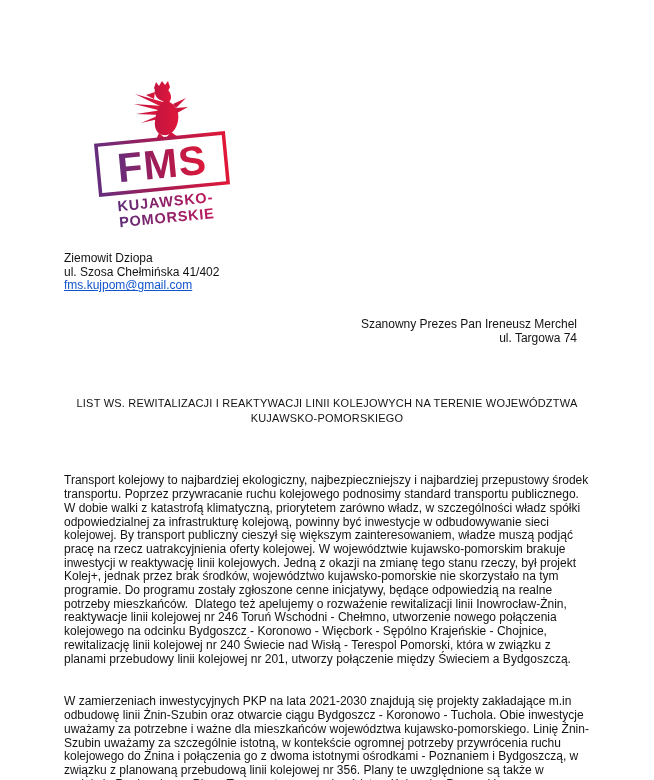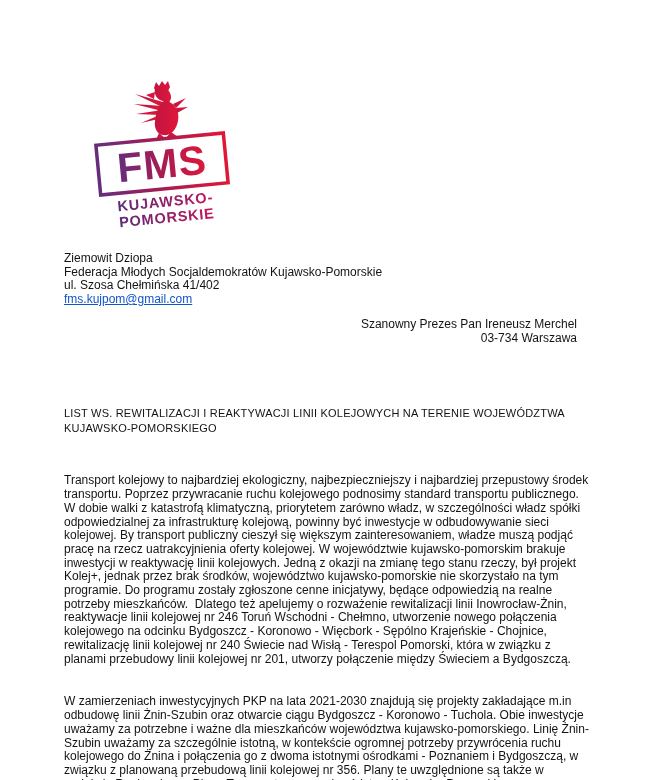--- a/index.html
+++ b/index.html
@@ -10,22 +10,22 @@
     font-family: "Liberation Sans", sans-serif;
     color: #131313;
     overflow: hidden;
   }
   .logo { position: absolute; left: 92px; top: 76px; width: 160px; height: 160px; }
   .textblock { font-size: 12px; line-height: 13.7px; }
   .sender { position: absolute; left: 64px; top: 252px; }
   .sender a { color: #1155cc; text-decoration: underline; }
   .recipient { position: absolute; right: 77px; top: 318px; text-align: right; }
   .title {
-    position: absolute; left: 64px; right: 64px; top: 406px;
-    text-align: left; font-size: 11px; line-height: 14.5px;
+    position: absolute; left: 64px; right: 64px; top: 396px;
+    text-align: center; font-size: 11px; line-height: 14.5px;
     letter-spacing: 0.2px;
   }
   .para { position: absolute; left: 64px; width: 526px; white-space: pre-wrap; }
   .para1 { top: 447px; }
   .para2 { top: 668px; }
 </style>
 </head>
 <body>
 
 <div class="logo">
@@ -68,28 +68,27 @@
 
     <g transform="rotate(-5.5 70 132)" fill="url(#gradRegion)" font-family="Liberation Sans, sans-serif" font-weight="bold" font-size="14.5" letter-spacing="0.8">
       <text x="26" y="131">KUJAWSKO-</text>
       <text x="26" y="147">POMORSKIE</text>
     </g>
   </svg>
 </div>
 
 <div class="sender textblock">
   <div>Ziemowit Dziopa</div>
-  <div>Federacja Młodych Socjaldemokratów Kujawsko-Pomorskie</div>
   <div>ul. Szosa Chełmińska 41/402</div>
   <div><a href="#">fms.kujpom@gmail.com</a></div>
 </div>
 
 <div class="recipient textblock">
   <div>Szanowny Prezes Pan Ireneusz Merchel</div>
-  <div>03-734 Warszawa</div>
+  <div>ul. Targowa 74</div>
 </div>
 
 <div class="title">LIST WS. REWITALIZACJI I REAKTYWACJI LINII KOLEJOWYCH NA TERENIE WOJEWÓDZTWA KUJAWSKO-POMORSKIEGO</div>
 
 <div class="para para1 textblock">
   <div>Transport kolejowy to najbardziej ekologiczny, najbezpieczniejszy i najbardziej przepustowy środek transportu. Poprzez przywracanie ruchu kolejowego podnosimy standard transportu publicznego. W dobie walki z katastrofą klimatyczną, priorytetem zarówno władz, w szczególności władz spółki odpowiedzialnej za infrastrukturę kolejową, powinny być inwestycje w odbudowywanie sieci kolejowej. By transport publiczny cieszył się większym zainteresowaniem, władze muszą podjąć pracę na rzecz uatrakcyjnienia oferty kolejowej. W województwie kujawsko-pomorskim brakuje inwestycji w reaktywację linii kolejowych. Jedną z okazji na zmianę tego stanu rzeczy, był projekt Kolej+, jednak przez brak środków, województwo kujawsko-pomorskie nie skorzystało na tym programie. Do programu zostały zgłoszone cenne inicjatywy, będące odpowiedzią na realne potrzeby mieszkańców.  Dlatego też apelujemy o rozważenie rewitalizacji linii Inowrocław-Żnin, reaktywacje linii kolejowej nr 246 Toruń Wschodni - Chełmno, utworzenie nowego połączenia kolejowego na odcinku Bydgoszcz - Koronowo - Więcbork - Sępólno Krajeńskie - Chojnice, rewitalizację linii kolejowej nr 240 Świecie nad Wisłą - Terespol Pomorski, która w związku z planami przebudowy linii kolejowej nr 201, utworzy połączenie między Świeciem a Bydgoszczą.</div>
 </div>
 
 <div class="para para2 textblock">
   <div>W zamierzeniach inwestycyjnych PKP na lata 2021-2030 znajdują się projekty zakładające m.in odbudowę linii Żnin-Szubin oraz otwarcie ciągu Bydgoszcz - Koronowo - Tuchola. Obie inwestycje uważamy za potrzebne i ważne dla mieszkańców województwa kujawsko-pomorskiego. Linię Żnin-Szubin uważamy za szczególnie istotną, w kontekście ogromnej potrzeby przywrócenia ruchu kolejowego do Żnina i połączenia go z dwoma istotnymi ośrodkami - Poznaniem i Bydgoszczą, w związku z planowaną przebudową linii kolejowej nr 356. Plany te uwzględnione są także w projekcie Regionalnego Planu Transportowego województwa Kujawsko-Pomorskiego.</div>

